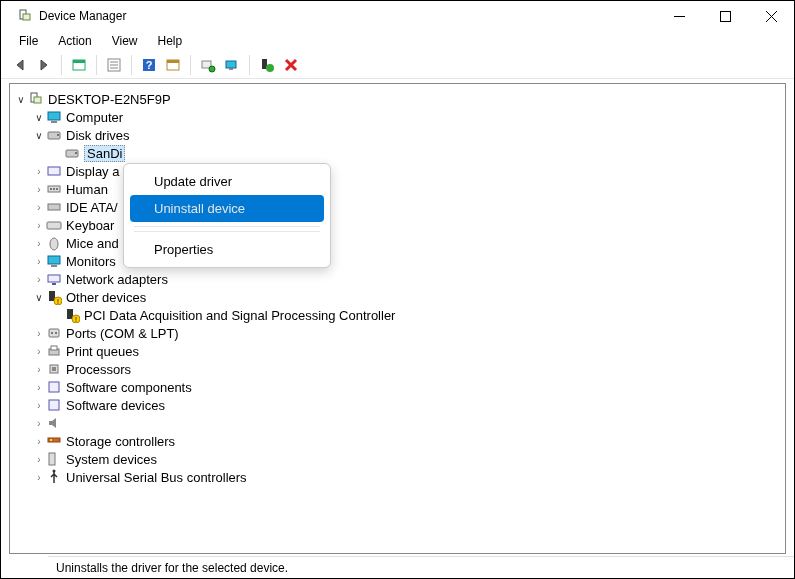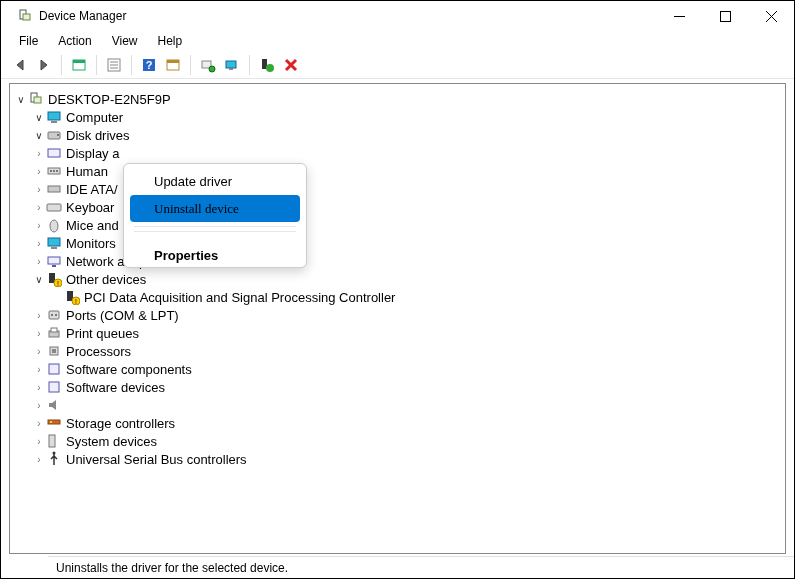--- a/index.html
+++ b/index.html
@@ -110,42 +110,41 @@
     padding-left: 8px;
     font-size: 12px;
     display: flex;
     align-items: center;
     margin-left: 47px;
   }
   .context-menu {
     position: absolute;
     top: 162px;
     left: 122px;
-    width: 184px;
+    width: 208px;
     background: #fff;
     border: 1px solid #ccc;
     border-radius: 6px;
     box-shadow: 0 4px 12px rgba(0,0,0,0.18);
     padding: 4px 0;
   }
   .cm-item {
     height: 27px;
     display: flex;
     align-items: center;
     padding: 0 24px;
     margin: 0 6px;
     border-radius: 4px;
     font-size: 13px;
   }
   .cm-item.highlight {
     background: #0078d4;
-    color: #000000;
-    font-family: Liberation Serif, serif;
-  }
-  .cm-item.bold { font-weight: 700; align-items: flex-end; }
+    color: #e5e5e5;
+  }
+  .cm-item.bold { font-weight: 400; }
   .cm-sep {
     height: 1px; background: #e5e5e5; margin: 4px 10px;
   }
   .i-gray { color: #777; }
   .svg-icon { display:block; }
 </style>
 </head>
 <body>
 
 <div class="titlebar">
@@ -278,20 +277,29 @@
   <div class="node" style="padding-left:22px">
     <span class="twisty">∨</span>
     <span class="nicon">
         <svg width="16" height="16">
           <rect x="2" y="5" width="12" height="7" rx="1" fill="#ccc" stroke="#777"></rect>
           <circle cx="12" cy="8" r="1" fill="#555"></circle>
         </svg>
       </span>
     <span class="label">Disk drives</span>
   </div>
+  <div class="node" style="padding-left:54px">
+    <span class="nicon">
+        <svg width="16" height="16">
+          <rect x="2" y="5" width="12" height="7" rx="1" fill="#ccc" stroke="#777"></rect>
+          <circle cx="12" cy="8" r="1" fill="#555"></circle>
+        </svg>
+      </span>
+    <span class="label selected-bg">SanDi</span>
+  </div>
 
   <div class="node" style="padding-left:22px">
     <span class="twisty i-gray">›</span>
     <span class="nicon">
         <svg width="16" height="16">
           <rect x="2" y="4" width="12" height="8" fill="#eef" stroke="#55a"></rect>
         </svg>
       </span>
     <span class="label">Display a</span>
   </div>

